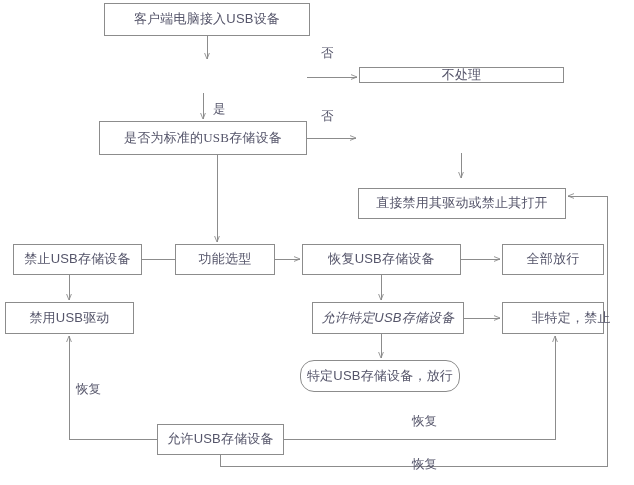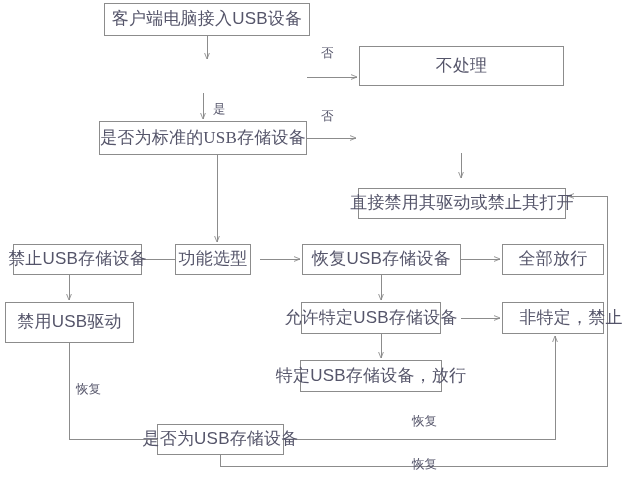--- a/index.html
+++ b/index.html
@@ -26,21 +26,21 @@
     width: 634px;
     height: 485px;
     pointer-events: none;
   }
   .node {
     position: absolute;
     box-sizing: border-box;
     border: 1px solid #8c8c8c;
     background: #ffffff;
     color: #55556a;
-    font-size: 17px;
+    font-size: 13px;
     line-height: 1.1;
     display: flex;
     align-items: center;
     justify-content: center;
     text-align: center;
     letter-spacing: 0.2px;
     white-space: nowrap;
   }
   .edge-label {
     position: absolute;
@@ -94,44 +94,44 @@
 
       <path d="M284,439 L555,439 L555,336" marker-end="url(#arrow)"></path>
 
       <path d="M220,455 L220,466 L607,466 L607,196 L568,196" marker-end="url(#arrow)"></path>
     </g>
   </svg>
 
   <div class="node" style="left:104px; top:3px; width:206px; height:33px;">客户端电脑接入USB设备</div>
 
 
-  <div class="node" style="left:359px; top:46px; width:205px; height:40px;">不处理</div>
+  <div class="node" style="left:359px; top:67px; width:205px; height:16px;">不处理</div>
 
   <div class="node" style="left:99px; top:121px; width:208px; height:34px;font-family:Liberation Serif, serif;">是否为标准的USB存储设备</div>
 
 
   <div class="node" style="left:358px; top:188px; width:208px; height:31px;">直接禁用其驱动或禁止其打开</div>
 
   <div class="node" style="left:5px; top:244px; width:129px; height:31px;margin-left:8px;">禁止USB存储设备</div>
 
-  <div class="node" style="left:175px; top:244px; width:76px; height:31px;">功能选型</div>
+  <div class="node" style="left:175px; top:244px; width:100px; height:31px;">功能选型</div>
 
   <div class="node" style="left:302px; top:244px; width:159px; height:31px;">恢复USB存储设备</div>
 
   <div class="node" style="left:502px; top:244px; width:102px; height:31px;">全部放行</div>
 
-  <div class="node" style="left:5px; top:302px; width:129px; height:41px;">禁用USB驱动</div>
+  <div class="node" style="left:5px; top:302px; width:129px; height:32px;">禁用USB驱动</div>
 
-  <div class="node" style="left:301px; top:302px; width:140px; height:32px;">允许特定USB存储设备</div>
+  <div class="node" style="left:312px; top:302px; width:152px; height:32px;font-style:italic;">允许特定USB存储设备</div>
 
   <div class="node" style="left:502px; top:302px; width:102px; height:32px;padding-left:36px;">非特定，禁止</div>
 
-  <div class="node" style="left:300px; top:360px; width:142px; height:32px;">特定USB存储设备，放行</div>
+  <div class="node" style="left:300px; top:360px; width:160px; height:32px;border-radius:14px;">特定USB存储设备，放行</div>
 
-  <div class="node" style="left:157px; top:424px; width:127px; height:31px;">是否为USB存储设备</div>
+  <div class="node" style="left:157px; top:424px; width:127px; height:31px;">允许USB存储设备</div>
 
   <div class="edge-label" style="left:321px; top:47px;">否</div>
   <div class="edge-label" style="left:213px; top:103px;">是</div>
   <div class="edge-label" style="left:321px; top:110px;">否</div>
   <div class="edge-label" style="left:76px; top:383px;">恢复</div>
   <div class="edge-label" style="left:412px; top:415px;">恢复</div>
   <div class="edge-label" style="left:412px; top:458px;">恢复</div>
 
 </div>
 

